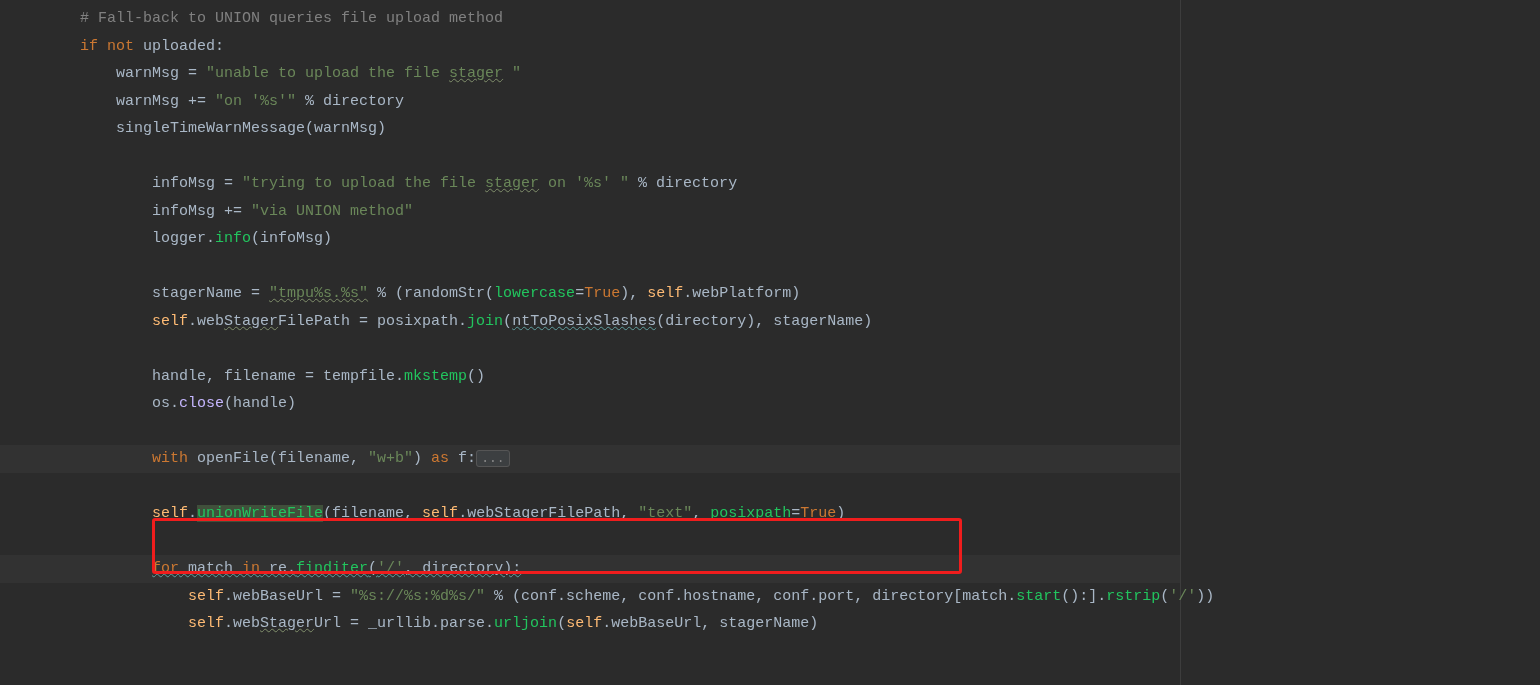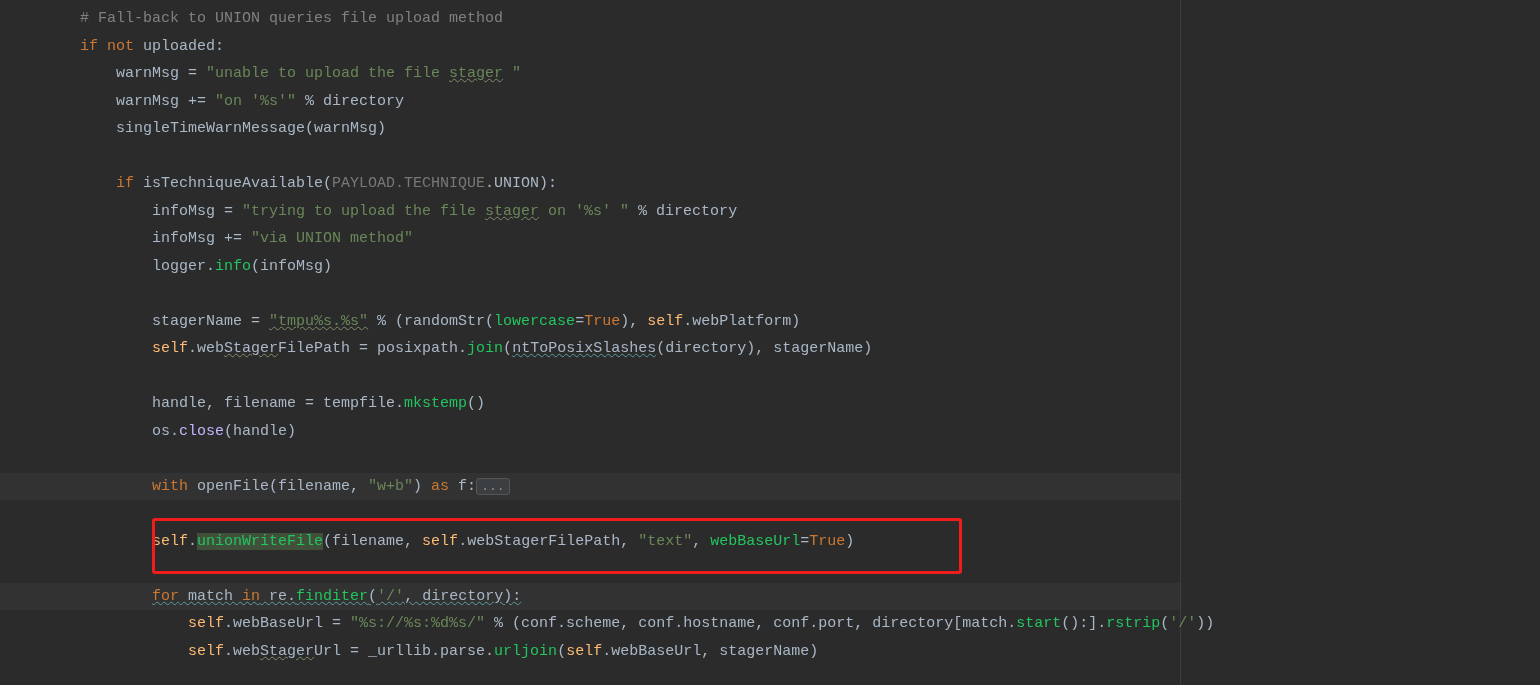--- a/index.html
+++ b/index.html
@@ -96,21 +96,20 @@
     <div class="line"><span class="c-keyword">if</span><span> </span><span class="c-keyword">not</span><span> uploaded:</span></div>
 
     <div class="line">    <span>warnMsg = </span><span class="c-string">"unable to upload the file </span><span class="c-string wavy">stager</span><span class="c-string"> "</span></div>
 
     <div class="line">    <span>warnMsg += </span><span class="c-string">"on '%s'"</span><span> % directory</span></div>
 
     <div class="line">    <span>singleTimeWarnMessage(warnMsg)</span></div>
 
     <div class="line"> </div>
 
-    <div class="line">    <span class="c-keyword">if</span><span> isTechniqueAvailable(</span><span class="dull">PAYLOAD.TECHNIQUE</span><span>.UNION):</span></div>
 
     <div class="line">        <span>infoMsg = </span><span class="c-string">"trying to upload the file </span><span class="c-string wavy">stager</span><span class="c-string"> on '%s' "</span><span> % directory</span></div>
 
     <div class="line">        <span>infoMsg += </span><span class="c-string">"via UNION method"</span></div>
 
     <div class="line">        <span>logger.</span><span class="c-func">info</span><span>(infoMsg)</span></div>
 
     <div class="line"> </div>
 
     <div class="line">        <span>stagerName = </span><span class="c-string wavy">"tmpu%s.%s"</span><span> % (randomStr(</span><span class="c-param">lowercase</span><span>=</span><span class="c-keyword">True</span><span>), </span><span class="c-self">self</span><span>.webPlatform)</span></div>
@@ -122,21 +121,21 @@
     <div class="line">        <span>handle, filename = tempfile.</span><span class="c-func">mkstemp</span><span>()</span></div>
 
     <div class="line">        <span>os.</span><span class="c-builtin">close</span><span>(handle)</span></div>
 
     <div class="line"> </div>
 
     <div class="line folded-line">        <span class="c-keyword">with</span><span> openFile(filename, </span><span class="c-string">"w+b"</span><span>) </span><span class="c-keyword">as</span><span> f:</span><span class="fold-dots">...</span></div>
 
     <div class="line"> </div>
 
-    <div class="line">        <span class="c-self">self</span><span>.</span><span class="c-func hl-ident">unionWriteFile</span><span>(filename, </span><span class="c-self">self</span><span>.webStagerFilePath, </span><span class="c-string">"text"</span><span>, </span><span class="c-param">webBaseUrl</span><span>=</span><span class="c-keyword">True</span><span>)</span></div>
+    <div class="line">        <span class="c-self">self</span><span>.</span><span class="c-func hl-ident">unionWriteFile</span><span>(filename, </span><span class="c-self">self</span><span>.webStagerFilePath, </span><span class="c-string">"text"</span><span>, </span><span class="c-param">posixpath</span><span>=</span><span class="c-keyword">True</span><span>)</span></div>
 
     <div class="line"> </div>
 
     <div class="line for-line">        <span class="c-keyword wavy-teal">for</span><span class="wavy-teal"> match </span><span class="c-keyword wavy-teal">in</span><span class="wavy-teal"> re.</span><span class="c-func wavy-teal">finditer</span><span class="wavy-teal">(</span><span class="c-string wavy-teal">'/'</span><span class="wavy-teal">, directory):</span></div>
 
     <div class="line">            <span class="c-self">self</span><span>.webBaseUrl = </span><span class="c-string">"%s://%s:%d%s/"</span><span> % (conf.scheme, conf.hostname, conf.port, directory[match.</span><span class="c-func">start</span><span>():].</span><span class="c-func">rstrip</span><span>(</span><span class="c-string">'/'</span><span>))</span></div>
 
     <div class="line">            <span class="c-self">self</span><span>.web</span><span class="wavy">Stager</span><span>Url = _urllib.parse.</span><span class="c-func">urljoin</span><span>(</span><span class="c-self">self</span><span>.webBaseUrl, stagerName)</span></div>
 
   </div>

